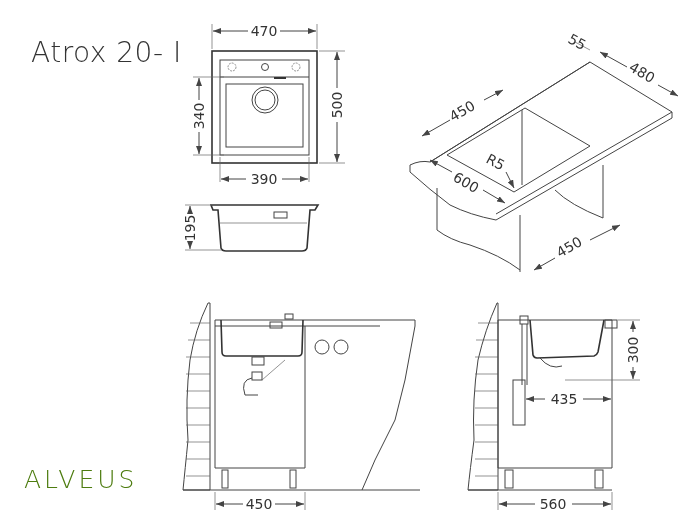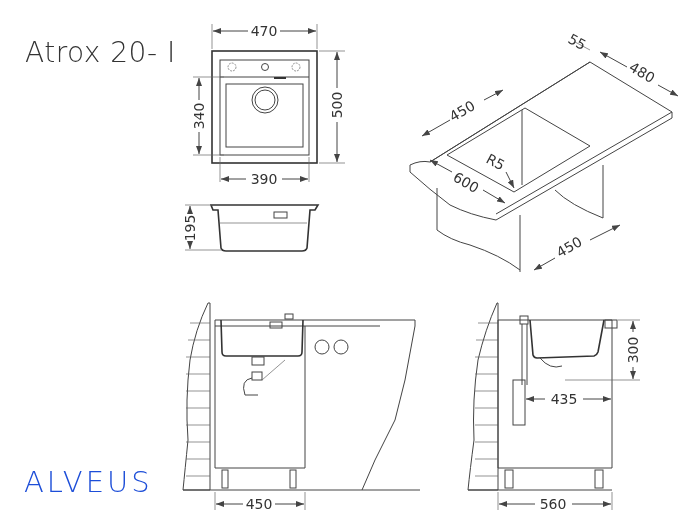--- a/index.html
+++ b/index.html
@@ -1,17 +1,17 @@
 <!DOCTYPE html>
 <html><head>
 <meta charset="utf-8">
 <style>
   html,body{margin:0;padding:0;background:#fff;}
   body{width:700px;height:525px;position:relative;overflow:hidden;font-family:"DejaVu Sans",sans-serif;}
-  .title{position:absolute;left:25px;top:36px;font-size:28px;color:#333;font-weight:300;letter-spacing:0.5px;}
+  .title{position:absolute;left:31px;top:36px;font-size:28px;color:#333;font-weight:300;letter-spacing:0.5px;}
   .logo{position:absolute;left:24px;top:465px;}
   svg.draw{position:absolute;left:0;top:0;}
   .dim{font-family:"DejaVu Sans",sans-serif;font-size:14px;fill:#333;}
   .ln{stroke:#444;stroke-width:1;fill:none;}
   .lnb{stroke:#333;stroke-width:1.6;fill:none;}
   .thin{stroke:#666;stroke-width:0.7;fill:none;}
 </style>
 </head>
 <body>
 
@@ -184,14 +184,14 @@
 
     <line x1="498" y1="492" x2="498" y2="510" class="thin"></line>
     <line x1="612" y1="492" x2="612" y2="510" class="thin"></line>
     <line x1="499" y1="504" x2="535" y2="504" class="ln" marker-start="url(#ar)"></line>
     <line x1="572" y1="504" x2="611" y2="504" class="ln" marker-end="url(#ar)"></line>
     <text x="553" y="509" text-anchor="middle" class="dim">560</text>
   </g>
 </svg>
 
 <div class="logo">
-  <span style="font-family:'DejaVu Sans',sans-serif;font-size:29px;letter-spacing:3px;color:#1d4ed8;font-weight:300;">ALVEUS</span>
+  <span style="font-family:'DejaVu Sans',sans-serif;font-size:25px;letter-spacing:3px;color:#4d7c0f;font-weight:300;">ALVEUS</span>
 </div>
 
 </body></html>

